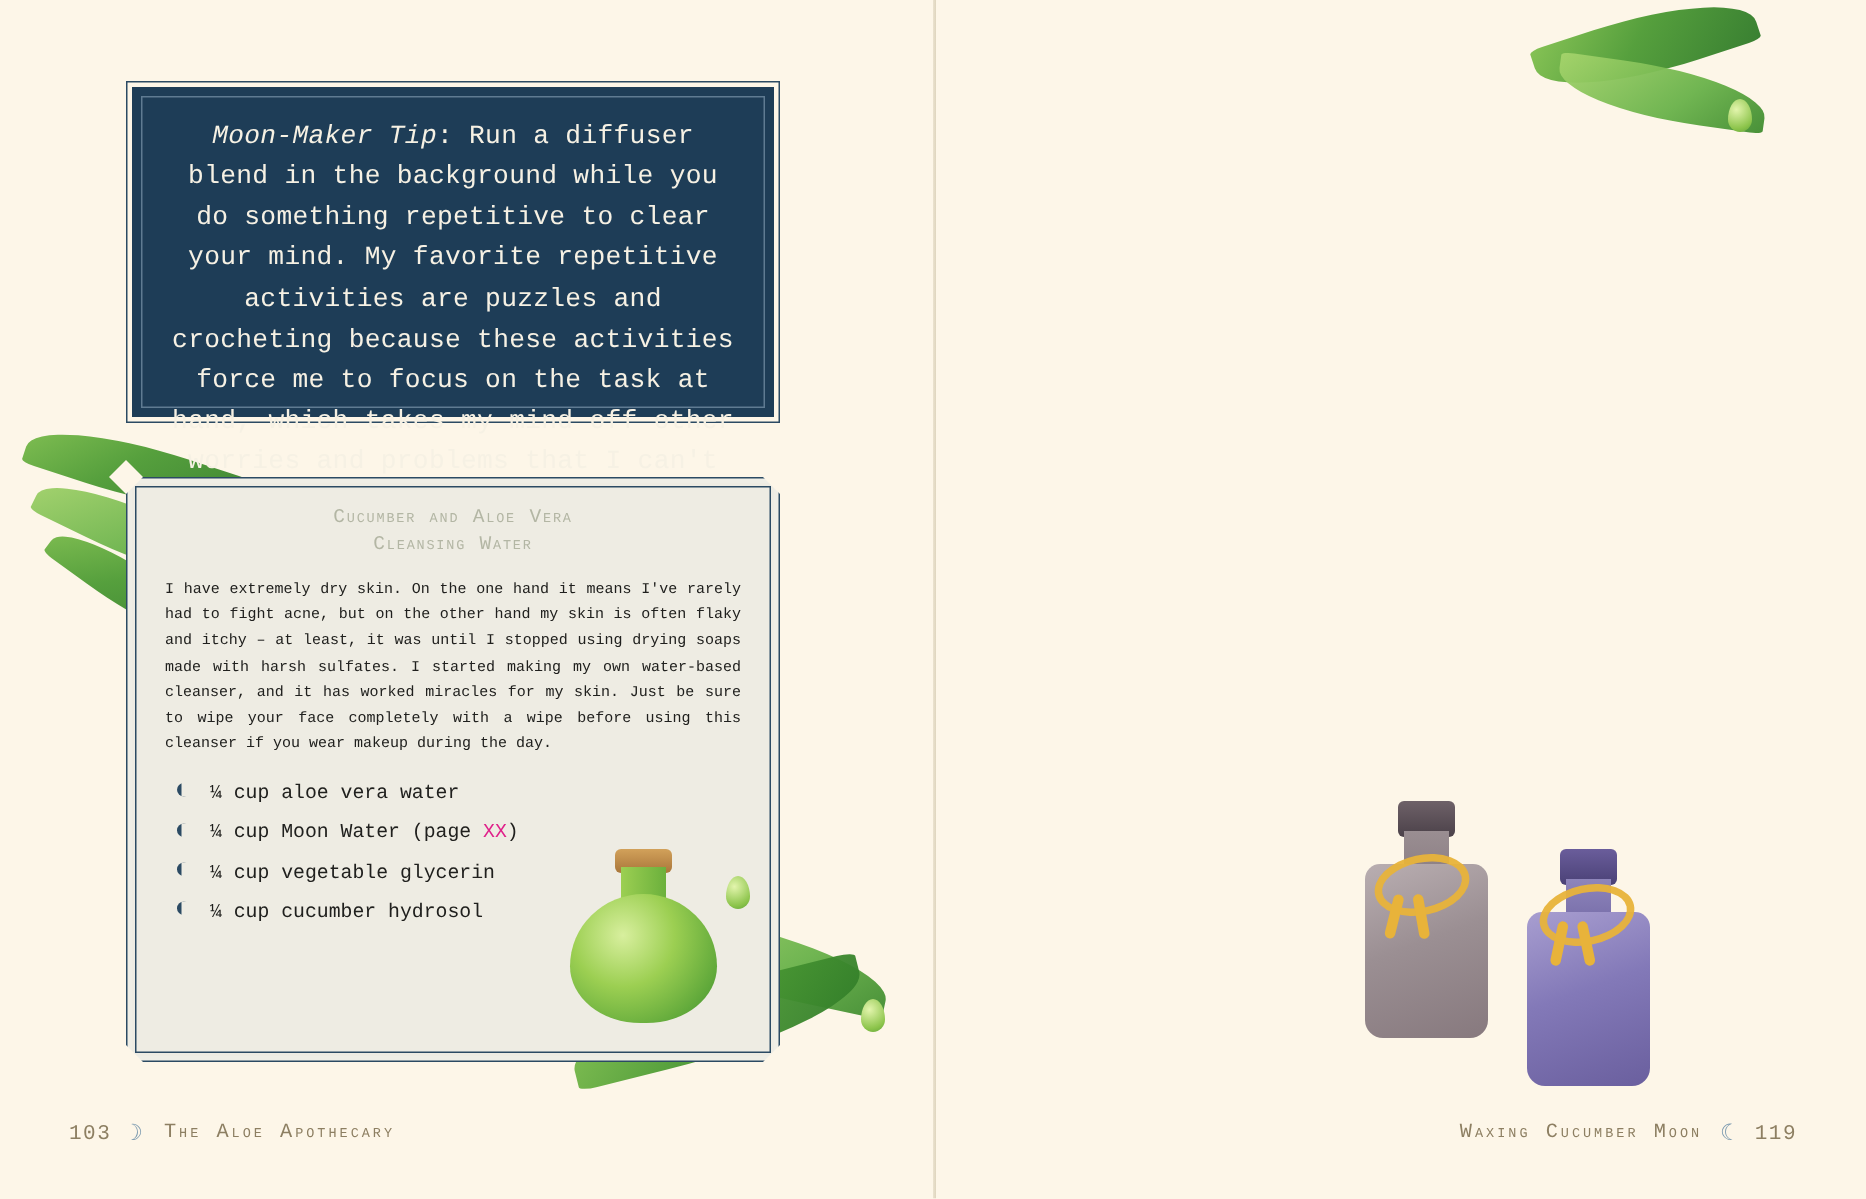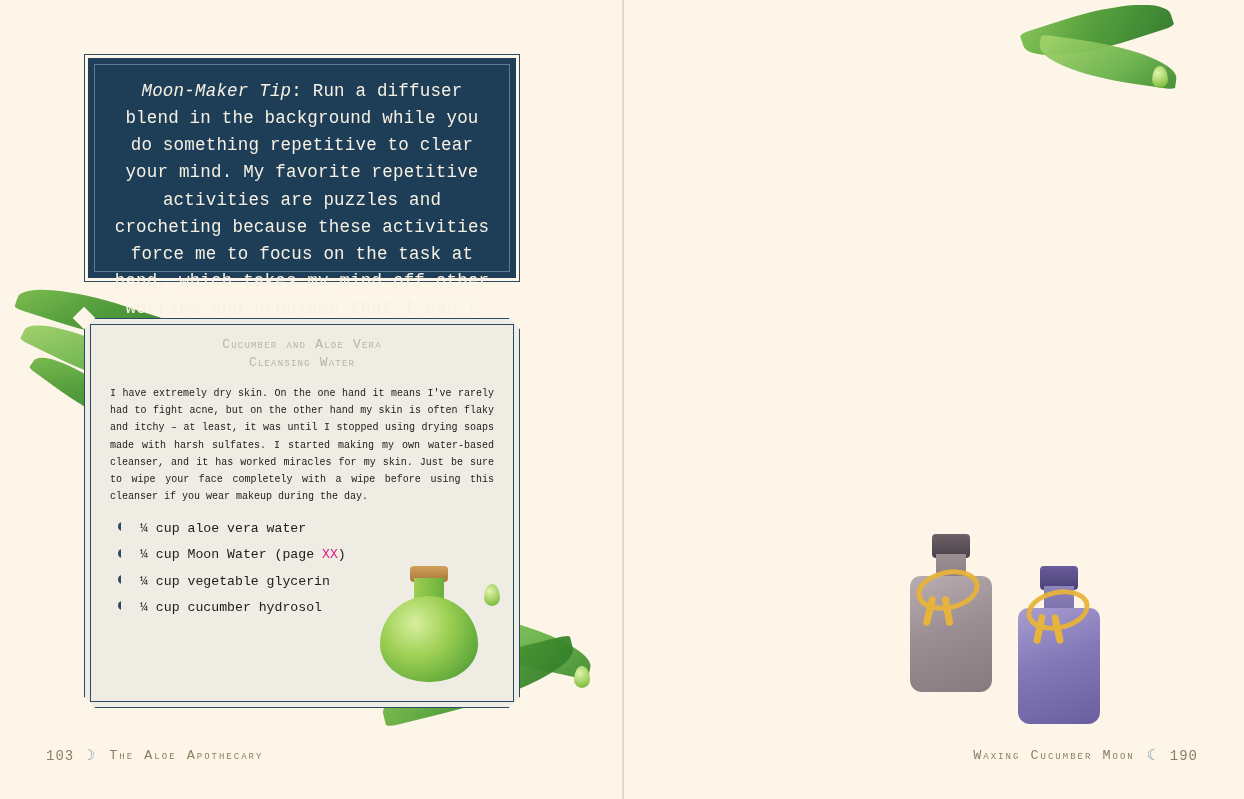--- a/index.html
+++ b/index.html
@@ -373,17 +373,17 @@
       <div class="jar-neck" style="background:linear-gradient(to bottom,#8e85bb,#7a70ab);"></div>
       <div class="jar-body" style="background:linear-gradient(160deg,#a89ed0 0%,#8379b8 45%,#6a5f9e 100%);"></div>
       <div class="ribbon" style="left:8px; top:24px;"></div>
       <div class="ribbon-tail" style="left:18px; top:48px; transform:rotate(12deg);"></div>
       <div class="ribbon-tail" style="left:36px; top:48px; transform:rotate(-12deg);"></div>
     </div>
 
     <div class="footer footer-right">
       <span>Waxing Cucumber Moon</span>
       <span class="moon-glyph">☾</span>
-      <span class="pagenum">190</span>
+      <span class="pagenum">119</span>
     </div>
   </div>
 
 </div>
 
 </body></html>

